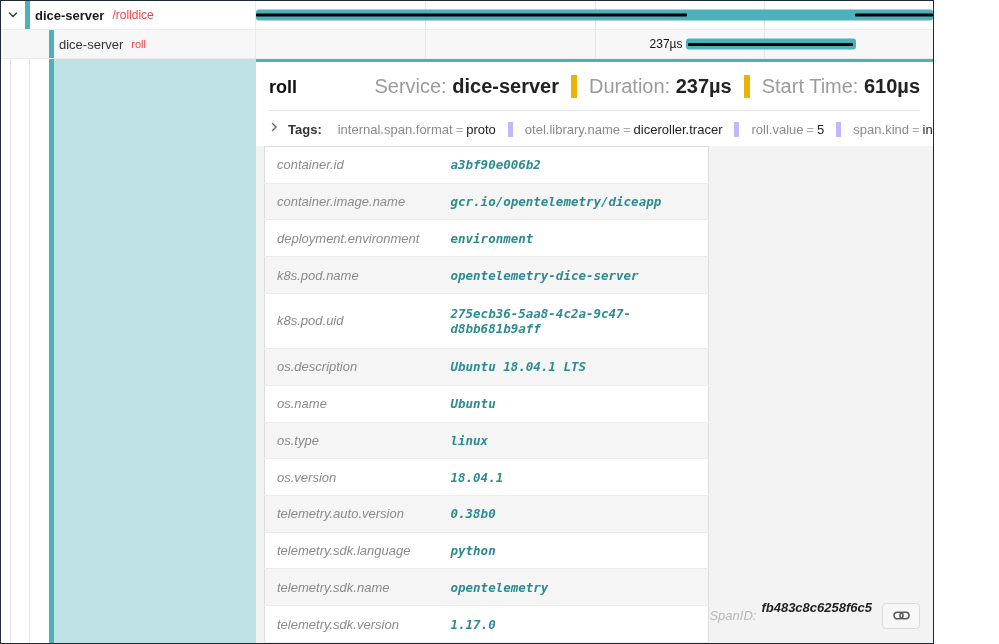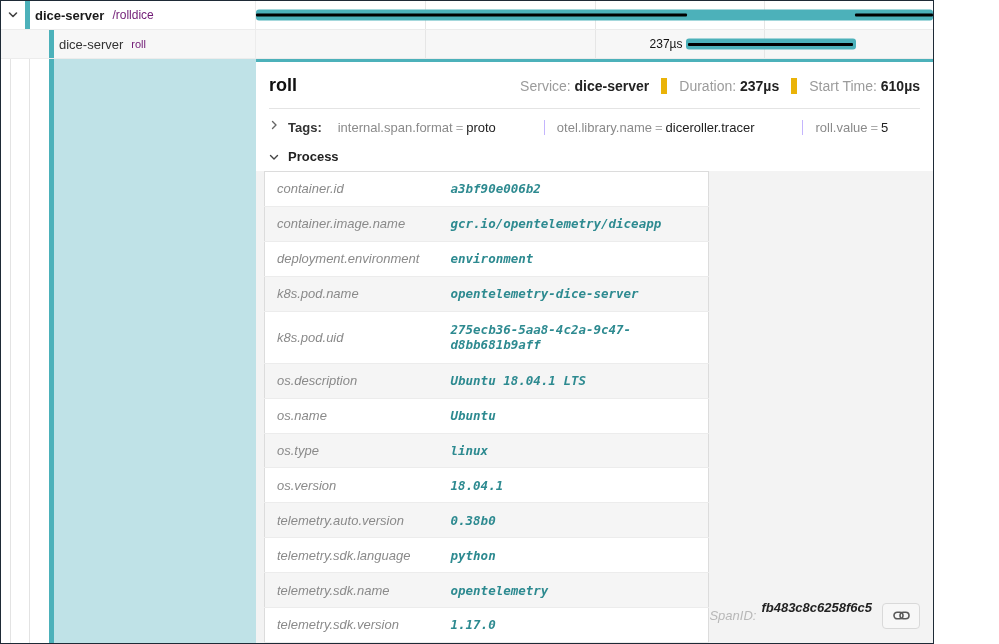--- a/index.html
+++ b/index.html
@@ -20,53 +20,53 @@
             border-bottom:1px solid #ececec;border-right:1px solid #ececec;background:#fff;}
   .track{flex:1;position:relative;border-bottom:1px solid #ececec;background:#fff;}
   .row-selected .name-col,.row-selected .track{background:#f7f7f7;}
   .gridline{position:absolute;top:0;bottom:0;width:1px;background:#e6e6e6;}
   .g25{left:25%}.g50{left:50%}.g75{left:75%}
   .svc-stripe{position:absolute;top:0;bottom:0;width:5px;background:var(--teal);}
   .stripe-l1{left:24px}.stripe-l2{left:48px}
   .collapse-toggle{position:absolute;left:6px;top:0;bottom:0;display:flex;align-items:center;cursor:pointer;}
   .svc-name{margin-left:34px;font-size:13px;font-weight:700;color:#1a1a1a;white-space:nowrap;}
   .row-selected .svc-name{margin-left:58px;font-weight:400;color:#333;}
-  .op-name{margin-left:8px;font-size:12px;color:#701a75;white-space:nowrap;}
+  .op-name{margin-left:8px;font-size:12px;color:#ef4444;white-space:nowrap;}
   .row-selected .op-name{font-size:11px;}
   .bar{position:absolute;top:50%;transform:translateY(-50%);height:11px;background:var(--teal);border-radius:3px;cursor:pointer;}
   .crit{position:absolute;top:50%;transform:translateY(-50%);height:3px;background:var(--crit);border-radius:1px;}
   .crit-in-bar{position:absolute;top:50%;transform:translateY(-50%);height:3px;background:var(--crit);border-radius:1px;}
   .duration-label{position:absolute;top:50%;transform:translateY(-50%);left:52%;width:11%;
                   text-align:right;font-size:12px;color:#111;white-space:nowrap;}
 
   
   .body{flex:1;display:flex;min-height:0;}
   .left-rail{width:255px;position:relative;background:#fff;flex:0 0 255px;}
   .guide{position:absolute;top:0;bottom:0;width:1px;background:#e3e3e3;}
   .guide-1{left:9px}.guide-2{left:28px}
   .rail-stripe{position:absolute;left:48px;top:0;bottom:0;width:5px;background:var(--teal);}
   .rail-highlight{position:absolute;left:53px;right:0;top:0;bottom:0;background:var(--teal-light);}
 
   
   .detail{flex:1;background:#fff;border-top:3px solid var(--teal);display:flex;flex-direction:column;min-width:0;}
   .dp-header{margin:0 13px;padding:13px 0 12px;border-bottom:1px solid #e4e4e4;
              display:flex;align-items:baseline;justify-content:space-between;}
   .dp-title{font-size:18px;font-weight:600;color:#111;}
-  .dp-meta{display:flex;align-items:flex-start;font-size:14px;white-space:nowrap;}
+  .dp-meta{display:flex;align-items:flex-start;font-size:20px;white-space:nowrap;}
   .meta-item{color:#9b9b9b;}
   .meta-item .mv{color:#222;font-weight:700;}
   .meta-item + .meta-item{border-left:6px solid #eab308;margin-left:12px;padding-left:12px;}
 
   .dp-tags{margin:0 13px;padding:11px 0 9px;display:flex;align-items:flex-start;font-size:13px;cursor:pointer;}
   .chev{display:inline-flex;align-items:center;}
   .tags-label{font-weight:700;color:#333;margin:0 10px 0 9px;}
   .tag-list{display:flex;align-items:center;}
   .tag-item{color:#8a8a8a;padding:0 12px;white-space:nowrap;}
   .tag-item:first-child{padding-left:6px;}
-  .tag-item + .tag-item{border-left:1px solid #c4b5fd;margin-left:36px;}
+  .tag-item + .tag-item{border-left:5px solid #c4b5fd;}
   .tag-item .teq{color:#aaa;padding:0 3px;}
   .tag-item .tv{color:#222;}
 
   .dp-process{margin:2px 13px 0;padding:3px 0 7px;display:flex;align-items:center;cursor:pointer;}
   .process-label{font-weight:700;font-size:13px;color:#222;margin-left:9px;}
 
   .dp-table-wrap{flex:1;background:#f3f3f3;padding:0 13px 0 8px;display:flex;flex-direction:row;min-height:0;font-style:italic;}
   table.kv{width:100%;border-collapse:collapse;background:#fff;border:1px solid #dcdcdc;font-size:13px;table-layout:fixed;}
   .kv td{padding:7px 12px;border-bottom:1px solid #ececec;vertical-align:middle;height:16px;}
   .kv tr:nth-child(even){background:#f5f5f5;}
@@ -159,28 +159,20 @@
   <span class="tag-item"><span class="tk">internal.span.format</span><span class="teq">=</span><span class="tv">proto</span></span>
 
   <span class="tag-item"><span class="tk">otel.library.name</span><span class="teq">=</span><span class="tv">diceroller.tracer</span></span>
 
   <span class="tag-item"><span class="tk">roll.value</span><span class="teq">=</span><span class="tv">5</span></span>
 
   <span class="tag-item"><span class="tk">span.kind</span><span class="teq">=</span><span class="tv">internal</span></span>
 </span>
       </div>
 
-      <div class="dp-process">
-        <span class="chev">
-          <svg width="10" height="10" viewBox="0 0 10 10">
-              <polyline points="1.5,3.5 5,7 8.5,3.5" fill="none" stroke="#444" stroke-width="1.4" stroke-linecap="round" stroke-linejoin="round"></polyline>
-            </svg>
-        </span>
-        <span class="process-label">Process</span>
-      </div>
 
       <div class="dp-table-wrap">
         <table class="kv">
           <tbody>
   <tr>
     <td class="k">container.id</td>
     <td class="v">a3bf90e006b2</td>
   </tr>
 
   <tr>

